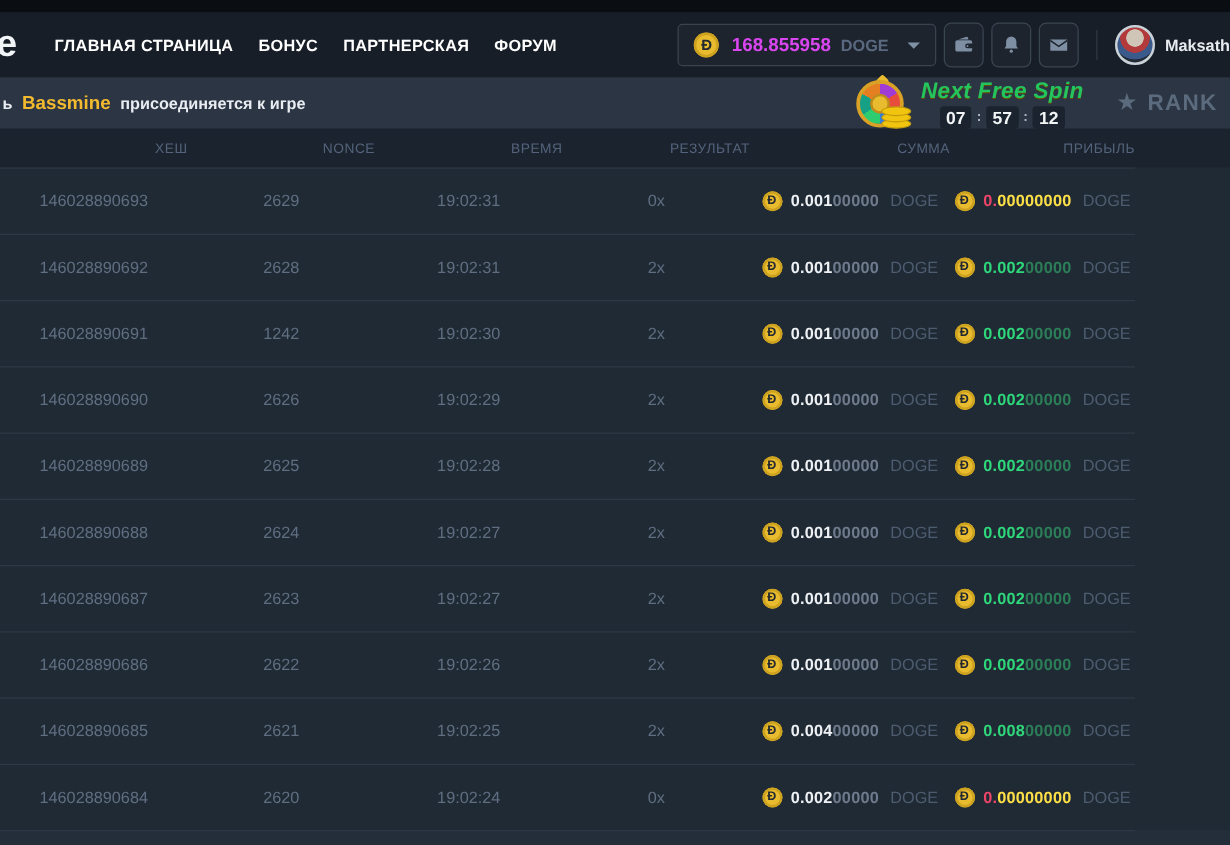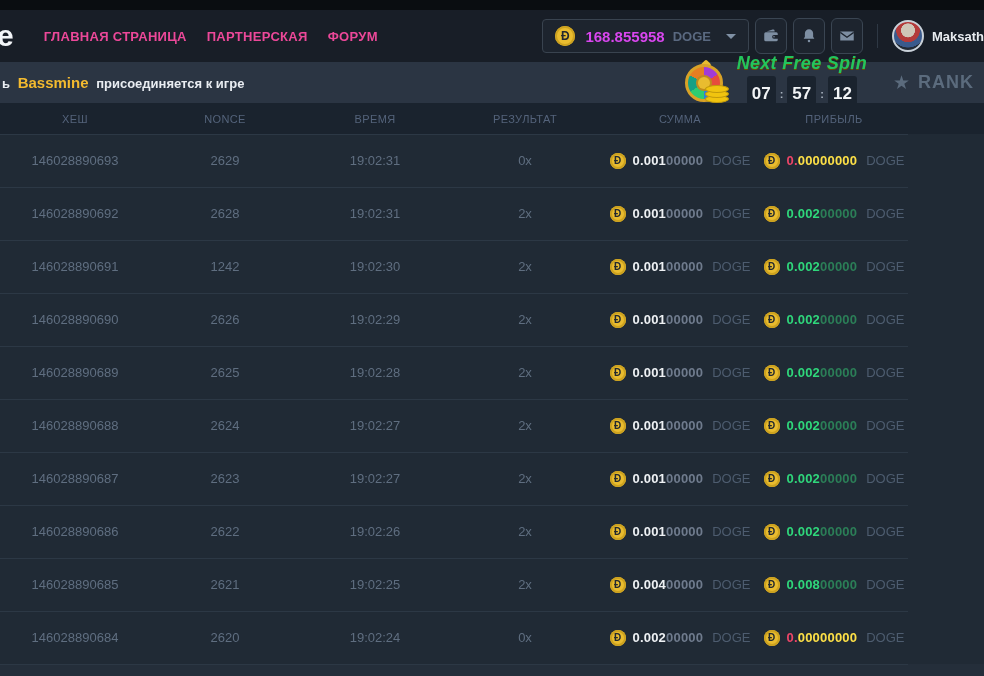--- a/index.html
+++ b/index.html
@@ -9,21 +9,21 @@
   .screen { width:984px; height:676px; display:flex; flex-direction:column; }
 
   
   .window-strip { height:10px; background:#0a0d11; flex:0 0 auto; }
 
   
   .topbar { height:52px; background:#181e27; display:flex; align-items:center; flex:0 0 auto; }
   .logo { font-size:30px; font-weight:800; color:#f2f5f8; margin-left:-3px; line-height:52px; }
   .nav { display:flex; align-items:stretch; height:52px; margin-left:20px; }
   .nav-item { position:relative; display:flex; align-items:center; padding:0 10px;
-              font-size:13px; font-weight:700; color:#ec4899; letter-spacing:.3px; cursor:pointer; }
+              font-size:13px; font-weight:700; color:#ffffff; letter-spacing:.3px; cursor:pointer; }
   .nav-item.active { color:#f3ba2f; }
   .nav-item.active::after { content:""; position:absolute; left:0; right:0; bottom:0;
               height:4px; background:#f3ba2f; }
   .caret { width:0; height:0; border-left:5px solid transparent; border-right:5px solid transparent;
            border-top:5px solid #f3ba2f; margin-left:7px; display:inline-block; }
   .caret.gray { border-top-color:#8091a5; }
 
   .topbar-right { margin-left:auto; display:flex; align-items:center; }
   .balance-pill { display:flex; align-items:center; height:34px; padding:0 12px;
                   background:#1d242e; border:1px solid #39434f; border-radius:4px; cursor:pointer; }
@@ -65,32 +65,32 @@
   .coin-stack { position:absolute; right:0; bottom:0; width:26px; height:20px; }
   .coin-stack i { position:absolute; left:0; width:24px; height:8px; border-radius:50%;
                   background:#f1c40f; border:1px solid #c29a0b; }
   .coin-stack i:nth-child(1){ bottom:0; } .coin-stack i:nth-child(2){ bottom:5px; }
   .coin-stack i:nth-child(3){ bottom:10px; }
 
   .spin-block { margin-left:6px; display:flex; flex-direction:column; align-items:center; }
   .spin-label { color:#22c55e; font-size:18px; font-weight:700; font-style:italic;
                 letter-spacing:.3px; text-shadow:0 1px 0 #6b4d00; }
   .timer { display:flex; align-items:center; margin-top:2px; }
-  .timer-box { background:#1a232e; border-radius:3px; padding:8px 5px; color:#f2f4f6;
-               font-size:17px; font-weight:700; }
+  .timer-box { background:#1a232e; border-radius:3px; padding:1px 5px; color:#f2f4f6;
+               font-size:14px; font-weight:700; }
   .timer-colon { color:#aab4c0; font-size:11px; font-weight:700; margin:0 4px; }
 
   .rank { display:flex; align-items:center; margin-left:26px; cursor:pointer; }
   .star-icon { color:#5b6b7d; font-size:19px; line-height:1; }
   .rank-label { color:#5b6b7d; font-size:18px; font-weight:700; letter-spacing:1px; margin-left:8px; }
 
   
   .grid { display:grid; grid-template-columns:150px 150px 150px 150px 160px 148px; align-items:center; }
   .thead { height:31px; background:#1a232e; flex:0 0 auto; }
-  .th { text-align:center; color:#54637b; font-size:11px; letter-spacing:.4px; font-weight:400; }
+  .th { text-align:right; color:#54637b; font-size:11px; letter-spacing:.4px; font-weight:400; }
 
   .tbody { flex:0 0 auto; }
   .row { height:53px; position:relative; cursor:pointer; }
   .row::before { content:""; position:absolute; top:0; left:0; width:908px; height:1px; background:#2c3845; }
   .cell { text-align:center; color:#5f6e80; font-size:13px; }
   .money { display:flex; align-items:center; justify-content:center; }
   .amount { margin-left:7px; font-size:13px; font-weight:700; letter-spacing:.2px; white-space:nowrap; }
   .amount .bright { color:#eef1f4; }
   .amount .dim { color:#6f7b8d; }
   .profit.win  .bright { color:#2fd77b; }
@@ -109,20 +109,23 @@
 
   <div class="window-strip"></div>
 
   <header class="topbar">
     <div class="logo">e</div>
     <nav class="nav">
       <div class="nav-item">
         <span>ГЛАВНАЯ СТРАНИЦА</span>
       </div>
       <div class="nav-item">
+        <span>БОНУС</span>
+      </div>
+      <div class="nav-item">
         <span>ПАРТНЕРСКАЯ</span>
       </div>
       <div class="nav-item">
         <span>ФОРУМ</span>
       </div>
     </nav>
 
     <div class="topbar-right">
       <div class="balance-pill">
         <span class="coin lg">Đ</span>

